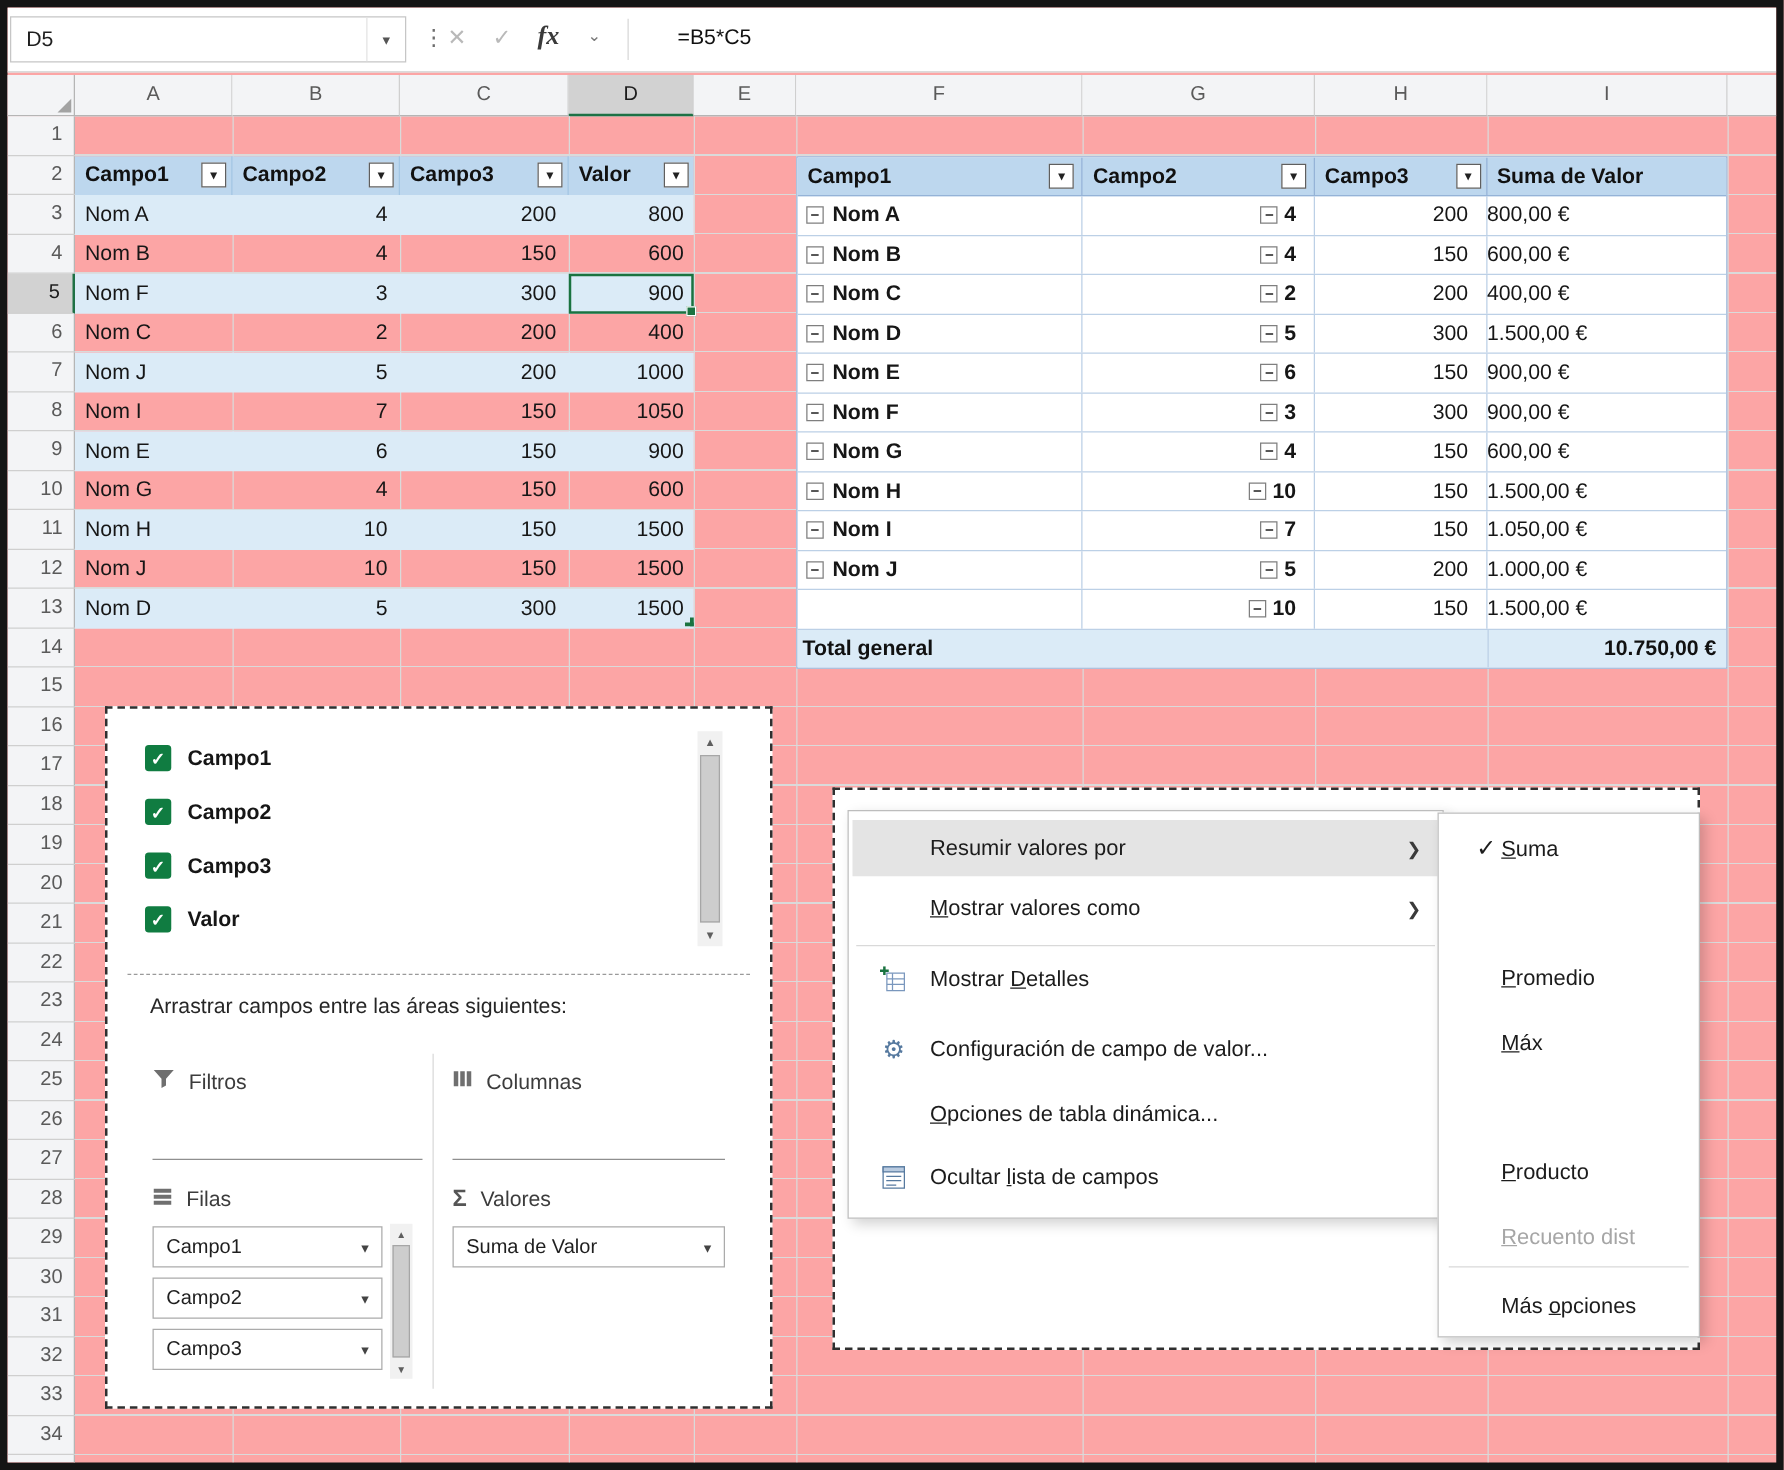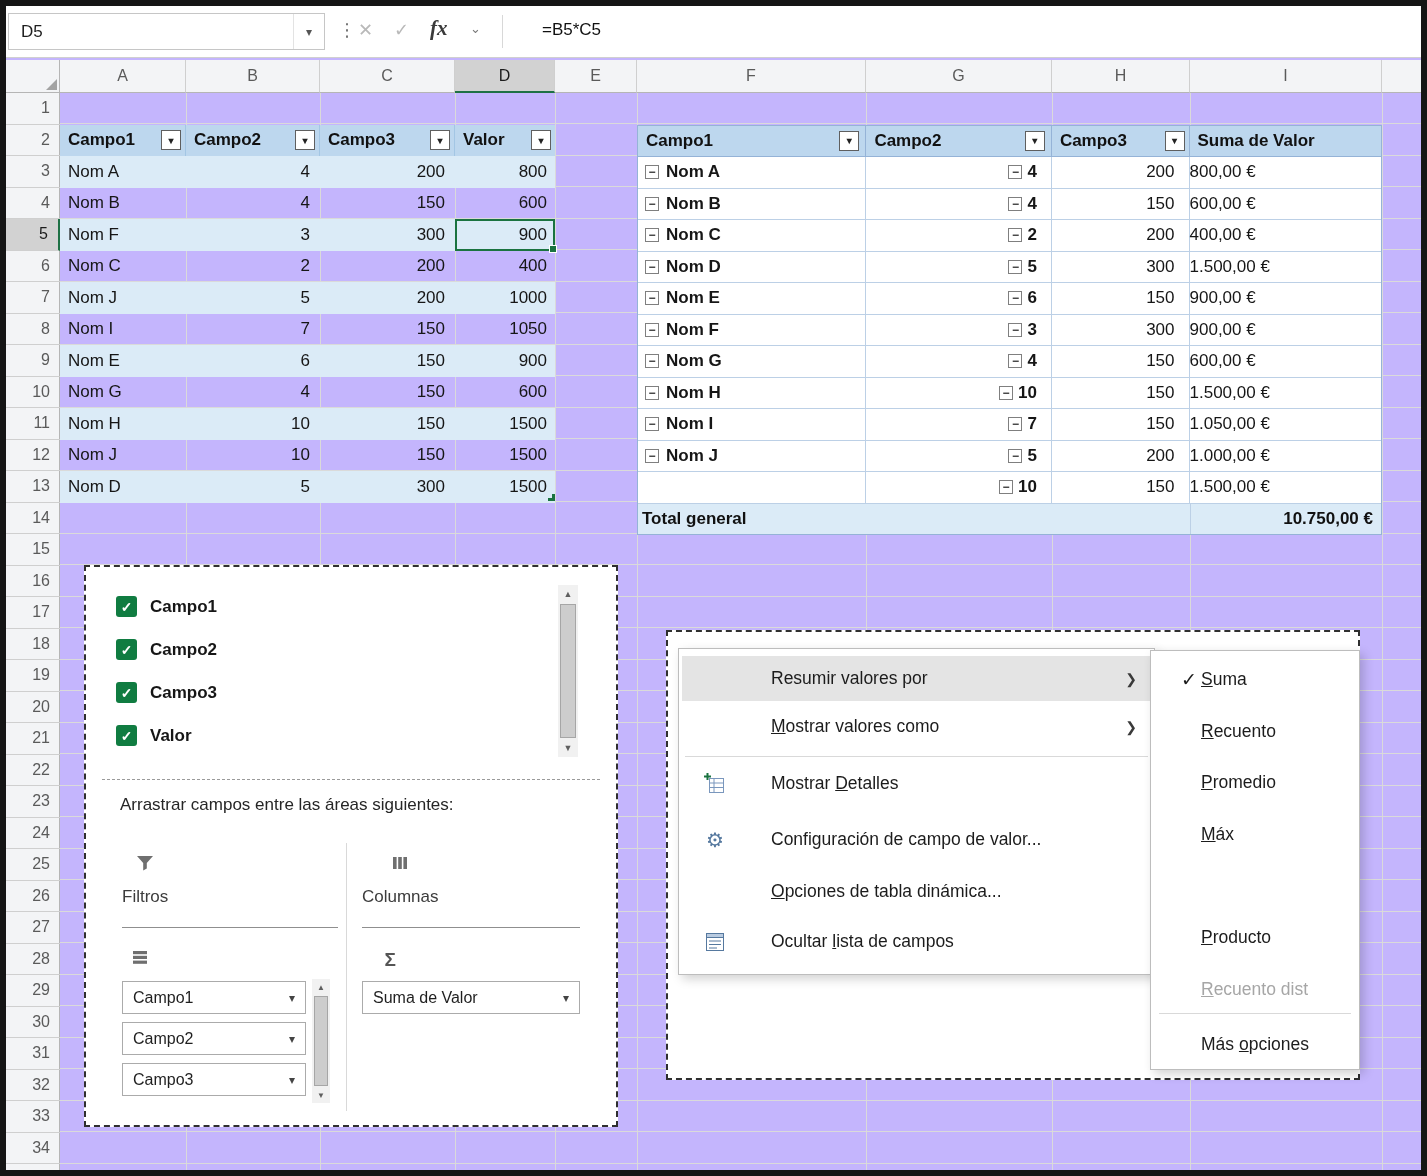--- a/index.html
+++ b/index.html
@@ -1,17 +1,17 @@
 <!DOCTYPE html>
 <html><head>
 <meta charset="utf-8">
 <style>
   html,body{margin:0;padding:0;background:#888;}
   .screen{position:relative;width:1427px;height:1176px;box-sizing:border-box;border:6px solid #151515;
-          background:#c4b5fd;font-family:"Liberation Sans",sans-serif;overflow:hidden;}
+          background:#fca5a5;font-family:"Liberation Sans",sans-serif;overflow:hidden;}
 
   
   .fbar{position:absolute;left:0;top:0;width:1415px;height:52px;background:#fff;border-bottom:1px solid #d0d0d0;box-sizing:border-box;}
   .namebox{position:absolute;left:2px;top:7px;width:317px;height:37px;border:1px solid #c6c6c6;background:#fff;
            display:flex;align-items:center;box-sizing:border-box;}
   .nb-text{flex:1;padding-left:12px;font-size:17px;color:#1f1f1f;}
   .nb-dd{width:30px;height:100%;display:flex;align-items:center;justify-content:center;color:#555;font-size:12px;border-left:1px solid #e3e3e3;}
   .fb-dots{position:absolute;left:332px;top:13px;color:#6d6d6d;font-size:18px;}
   .fb-x{position:absolute;left:352px;top:13px;color:#b9b9b9;font-size:18px;}
   .fb-ok{position:absolute;left:388px;top:13px;color:#b9b9b9;font-size:18px;}
@@ -85,40 +85,40 @@
   .fitem{display:flex;align-items:center;height:43px;padding-left:10px;}
   .chk{width:21px;height:21px;background:#107c41;border-radius:3px;display:flex;align-items:center;justify-content:center;
        color:#fff;font-size:14px;font-weight:bold;margin-right:13px;flex:0 0 auto;}
   .fitem .flabel{font-weight:bold;font-size:17px;color:#161616;}
   .vscroll{position:absolute;left:472px;top:18px;width:20px;height:172px;background:#f1f1f1;display:flex;flex-direction:column;align-items:stretch;}
   .vscroll .arr{height:18px;display:flex;align-items:center;justify-content:center;font-size:9px;color:#5f5f5f;}
   .vthumb{flex:1;margin:1px 2px;background:#cdcdcd;border:1px solid #a6a6a6;box-sizing:border-box;}
   .fsep{position:absolute;left:16px;right:16px;top:212px;border-top:1px dashed #9a9a9a;}
   .fhint{position:absolute;left:34px;top:228px;font-size:17px;color:#262626;}
   .fdiv{position:absolute;left:260px;top:276px;height:268px;border-left:1px solid #d9d9d9;}
-  .alabel{position:absolute;display:flex;align-items:center;gap:11px;font-size:17px;color:#3c3c3c;flex-direction:column;}
+  .alabel{position:absolute;display:flex;align-items:center;gap:11px;font-size:17px;color:#3c3c3c;}
   .dzone{position:absolute;height:34px;border-bottom:1px solid #8f8f8f;}
   .pill{width:184px;height:33px;box-sizing:border-box;border:1px solid #ababab;background:#fff;display:flex;align-items:center;
         justify-content:space-between;padding:0 10px;font-size:16px;color:#1f1f1f;}
   .pill .pdd{color:#444;font-size:12px;}
   .filas-items{position:absolute;left:36px;top:414px;display:flex;flex-direction:column;gap:8px;}
   .vpill{position:absolute;left:276px;top:414px;width:218px;}
   .fscroll{position:absolute;left:226px;top:412px;width:18px;height:124px;background:#f1f1f1;display:flex;flex-direction:column;}
   .fscroll .arr{height:16px;display:flex;align-items:center;justify-content:center;font-size:8px;color:#5f5f5f;}
   .fscroll .vthumb{flex:1;margin:1px 2px;}
   .sigma{font-size:19px;color:#555;font-weight:bold;}
 
   
   .cmenu-outer{position:absolute;left:660px;top:624px;width:694px;height:450px;border:2px dashed #2f2f2f;background:#fff;box-sizing:border-box;}
   .cmenu{position:absolute;left:672px;top:642px;width:477px;height:327px;background:#fff;border:1px solid #bdbdbd;
          box-shadow:4px 4px 10px rgba(0,0,0,.18);box-sizing:border-box;}
   .mi{position:absolute;left:3px;right:3px;height:45px;display:flex;align-items:center;font-size:17.5px;color:#1c1c1c;}
   .mi.hl{background:#e4e4e4;}
   .mi-icon{position:absolute;left:14px;width:38px;display:flex;justify-content:center;align-items:center;}
-  .mi-label{margin-left:89px;white-space:nowrap;}
+  .mi-label{margin-left:62px;white-space:nowrap;}
   .mi-arrow{position:absolute;right:14px;font-size:14px;color:#3a3a3a;}
   .msep{position:absolute;left:6px;right:6px;border-top:1px solid #d9d9d9;}
   .u{text-decoration:underline;}
 
   
   .smenu{position:absolute;left:1144px;top:644px;width:210px;height:420px;background:#fff;border:1px solid #bdbdbd;
          box-shadow:4px 4px 10px rgba(0,0,0,.18);box-sizing:border-box;overflow:hidden;}
   .si{position:absolute;left:2px;right:0;height:44px;display:flex;align-items:center;font-size:17.5px;color:#1c1c1c;white-space:nowrap;}
   .si-check{position:absolute;left:18px;width:36px;display:flex;justify-content:center;font-size:19px;color:#1c1c1c;}
   .si-label{margin-left:48px;}
@@ -664,23 +664,20 @@
       </span>
       <span class="mi-label"><span>Ocultar </span><span class="u">l</span><span>ista de campos</span></span>
     </div>
   </div>
 
   <div class="smenu">
     <div class="si" style="top:6px">
       <span class="si-check">✓</span>
       <span class="si-label"><span></span><span class="u">S</span><span>uma</span></span>
     </div>
-    <div class="si" style="top:58px">
-      <span class="si-label"><span></span><span class="u">R</span><span>ecuento</span></span>
-    </div>
     <div class="si" style="top:109px">
       <span class="si-label"><span></span><span class="u">P</span><span>romedio</span></span>
     </div>
     <div class="si" style="top:161px">
       <span class="si-label"><span></span><span class="u">M</span><span>áx</span></span>
     </div>
     <div class="si" style="top:264px">
       <span class="si-label"><span></span><span class="u">P</span><span>roducto</span></span>
     </div>
     <div class="si disabled" style="top:316px">

